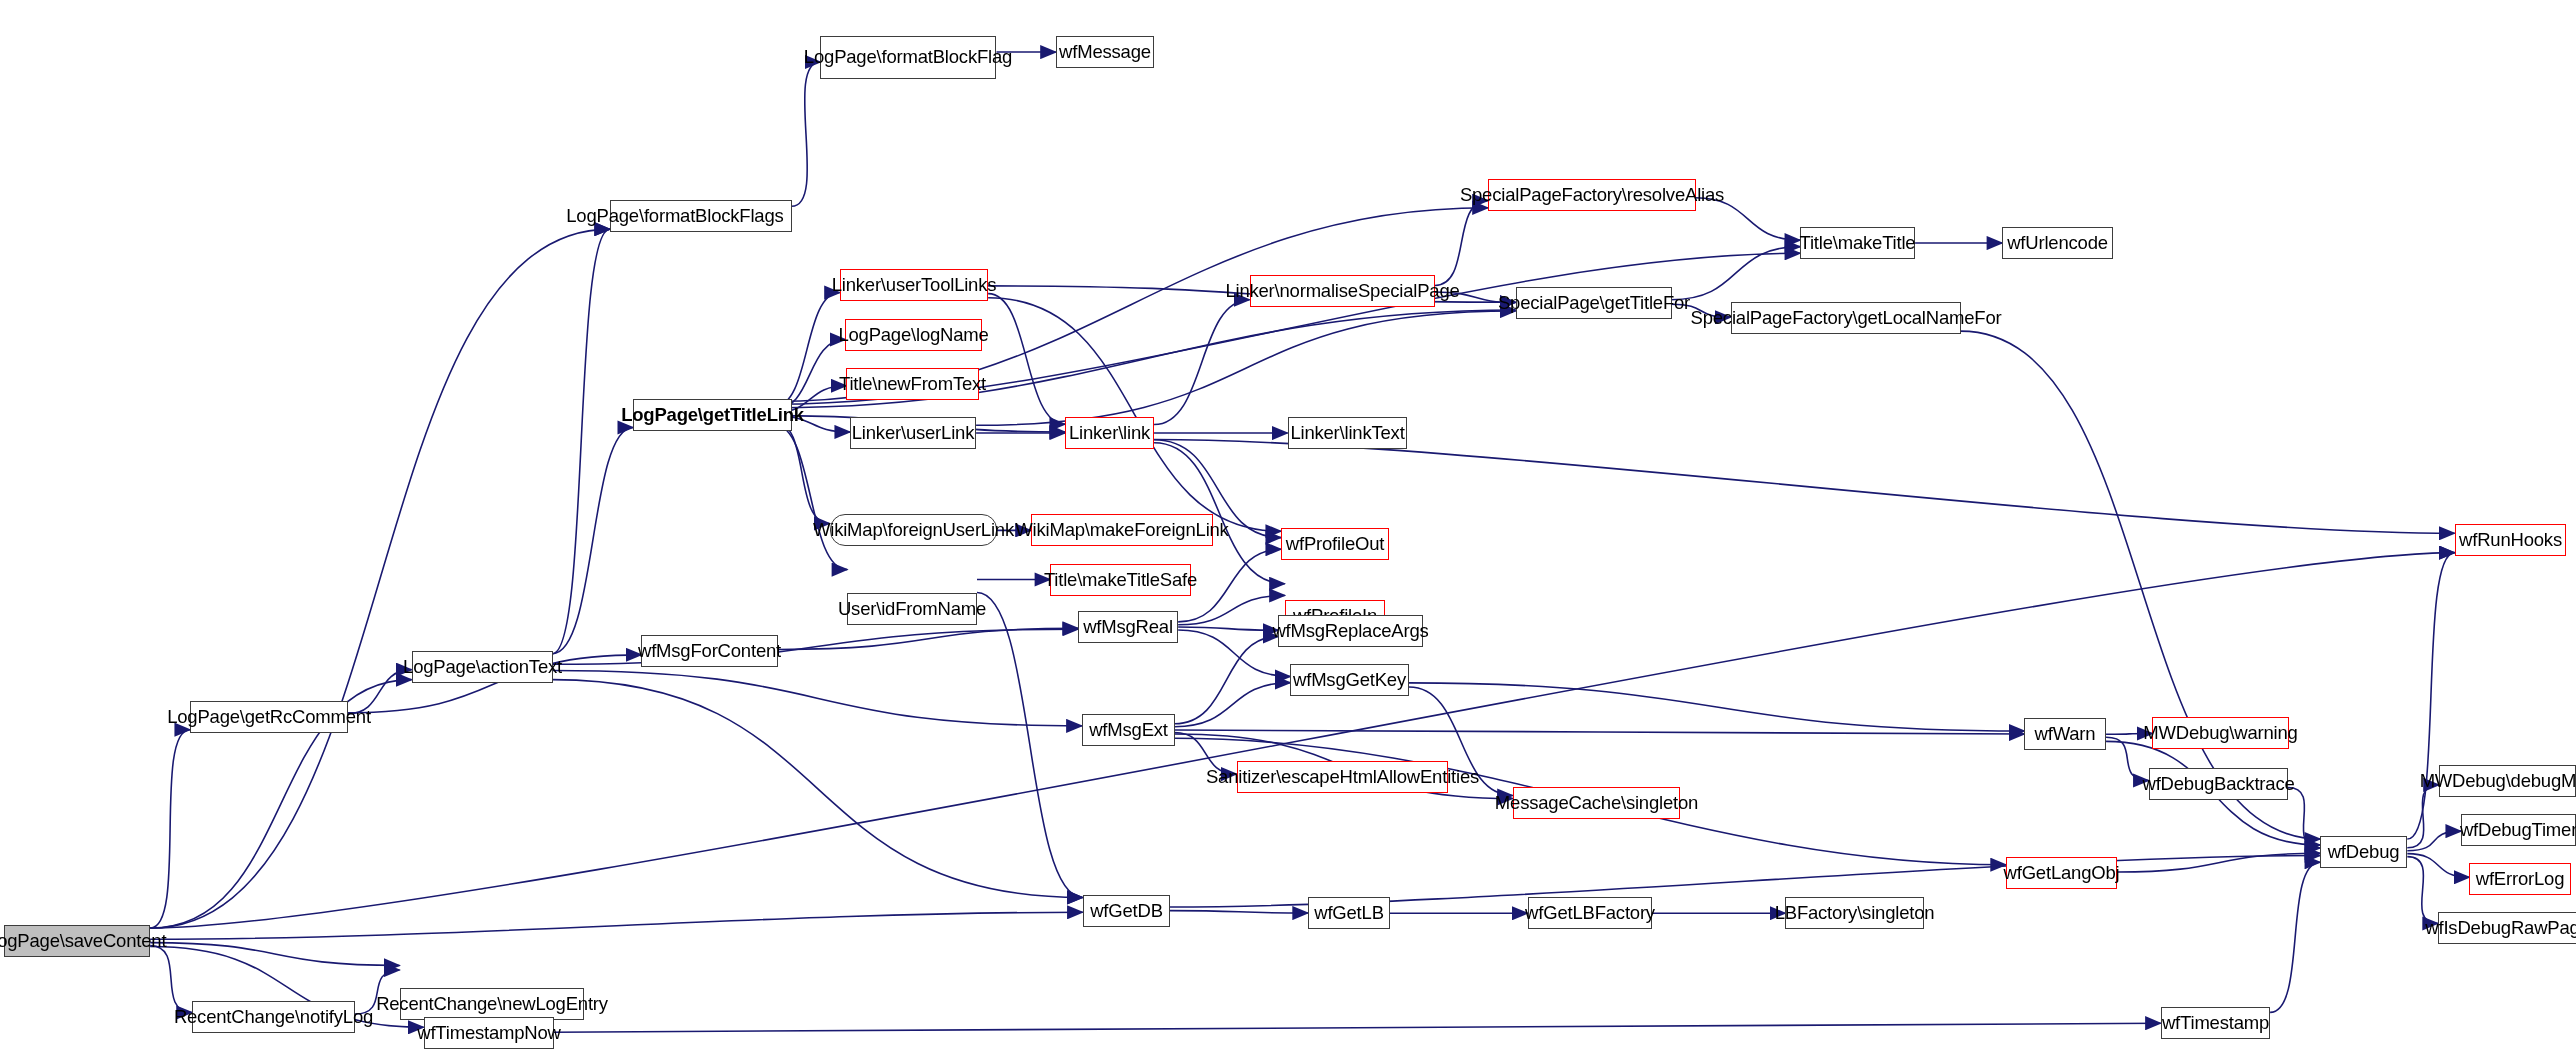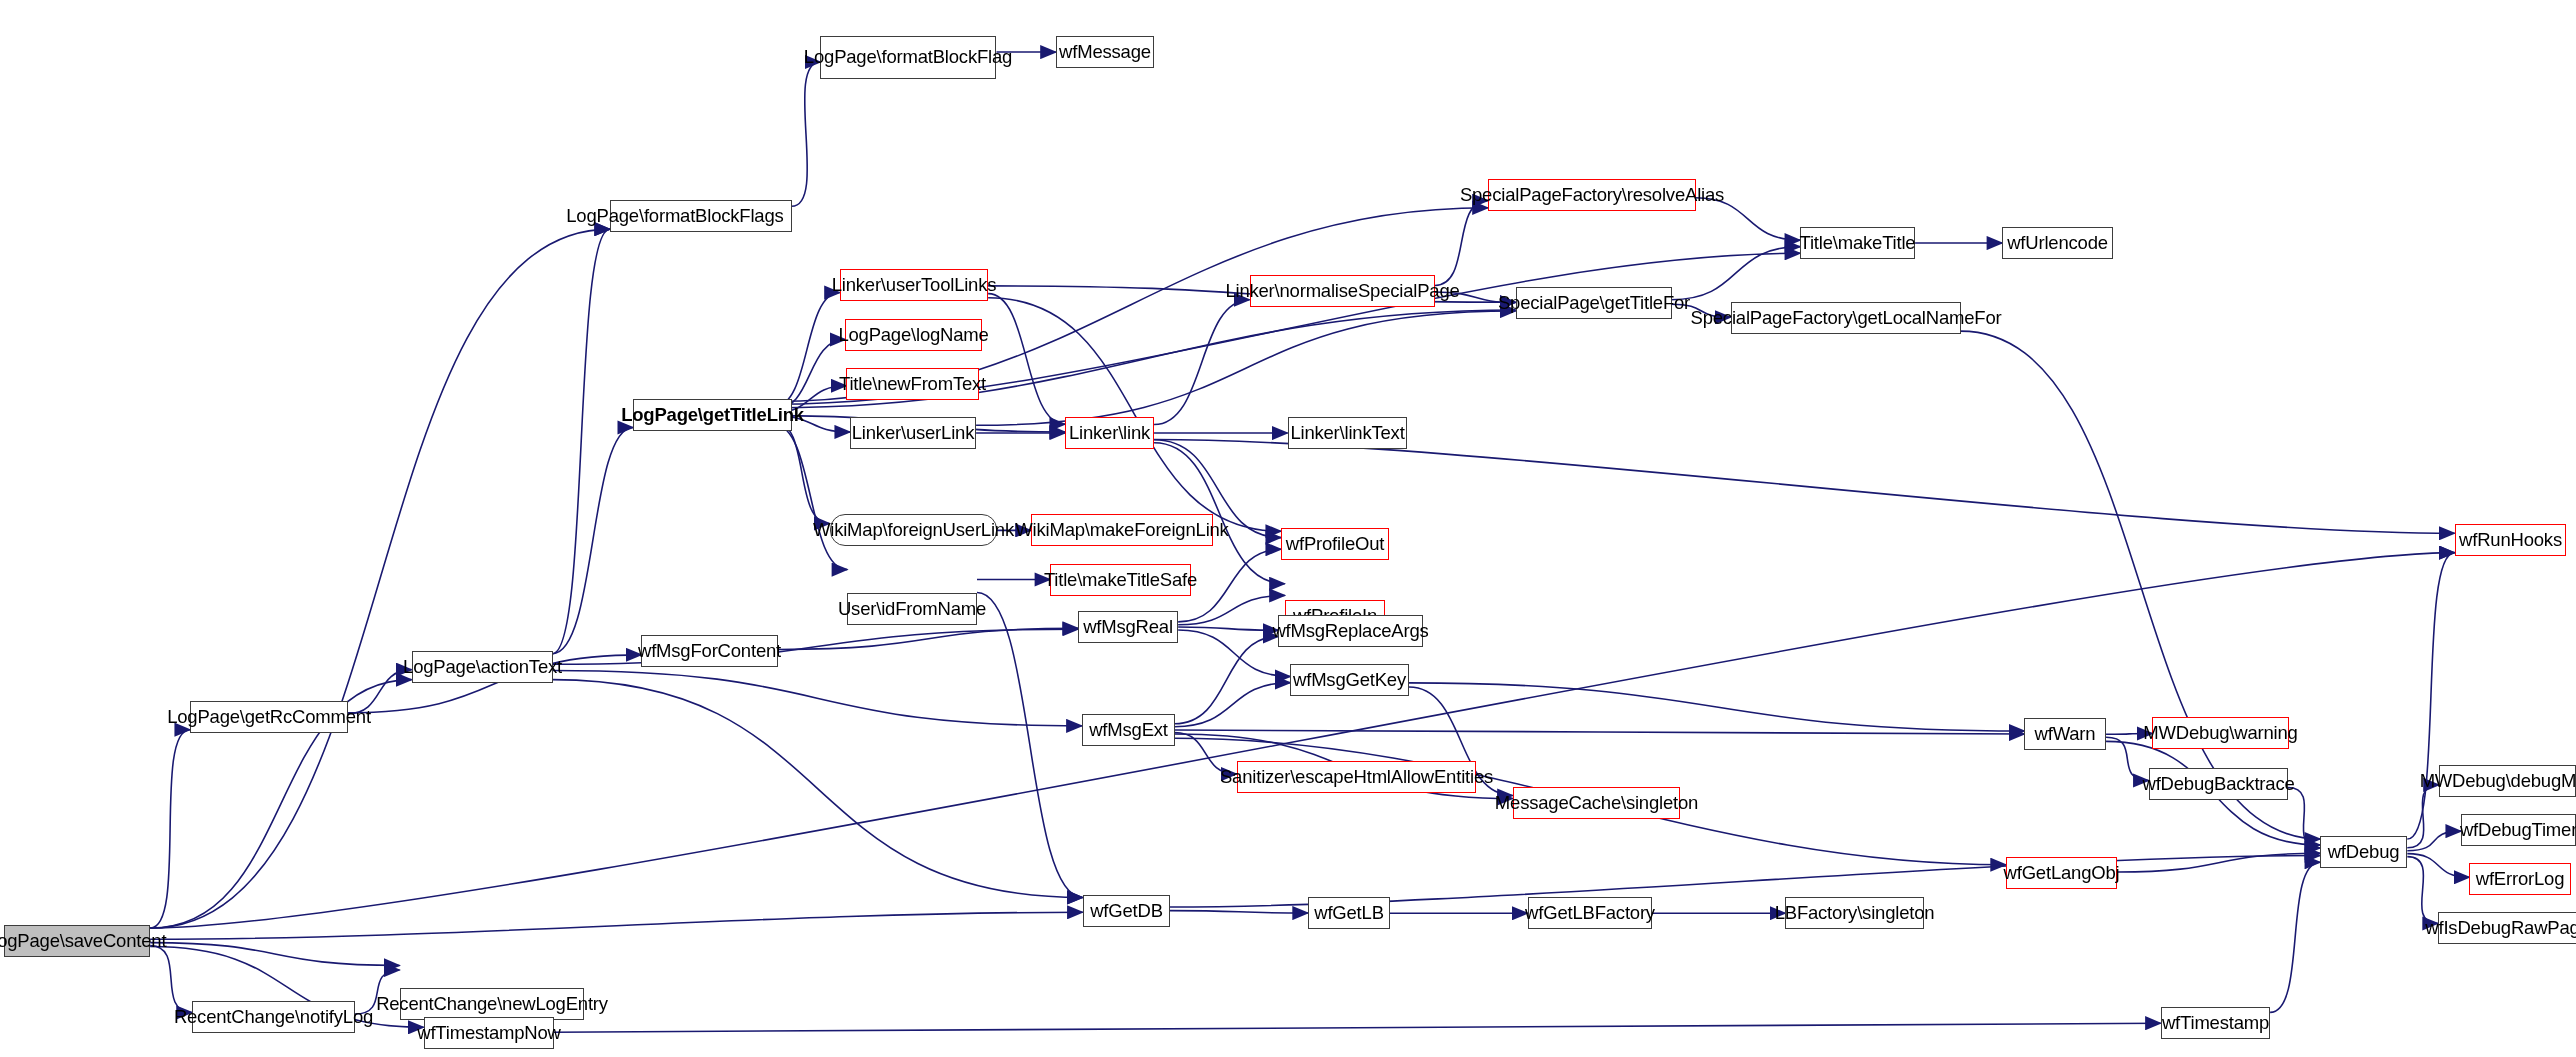--- a/index.html
+++ b/index.html
@@ -234,21 +234,21 @@
       </div>
       <div class="node" style="left: 1082px; top: 714px; width: 93px; height: 31.5px;">
         <span class="node-label">wfMsgExt</span>
       </div>
       <div class="node" style="left: 1278px; top: 615px; width: 145px; height: 31.5px;">
         <span class="node-label">wfMsgReplaceArgs</span>
       </div>
       <div class="node" style="left: 1290px; top: 664px; width: 119px; height: 31.5px;">
         <span class="node-label">wfMsgGetKey</span>
       </div>
-      <div class="node red" style="left: 1237px; top: 761px; width: 239px; height: 31.5px;">
+      <div class="node red" style="left: 1237px; top: 761px; width: 211px; height: 31.5px;">
         <span class="node-label">Sanitizer\escapeHtmlAllowEntities</span>
       </div>
       <div class="node red" style="left: 1513px; top: 787px; width: 167px; height: 31.5px;">
         <span class="node-label">MessageCache\singleton</span>
       </div>
       <div class="node" style="left: 2024px; top: 718px; width: 82px; height: 31.5px;">
         <span class="node-label">wfWarn</span>
       </div>
       <div class="node red" style="left: 2152px; top: 717px; width: 137px; height: 31.5px;">
         <span class="node-label">MWDebug\warning</span>

